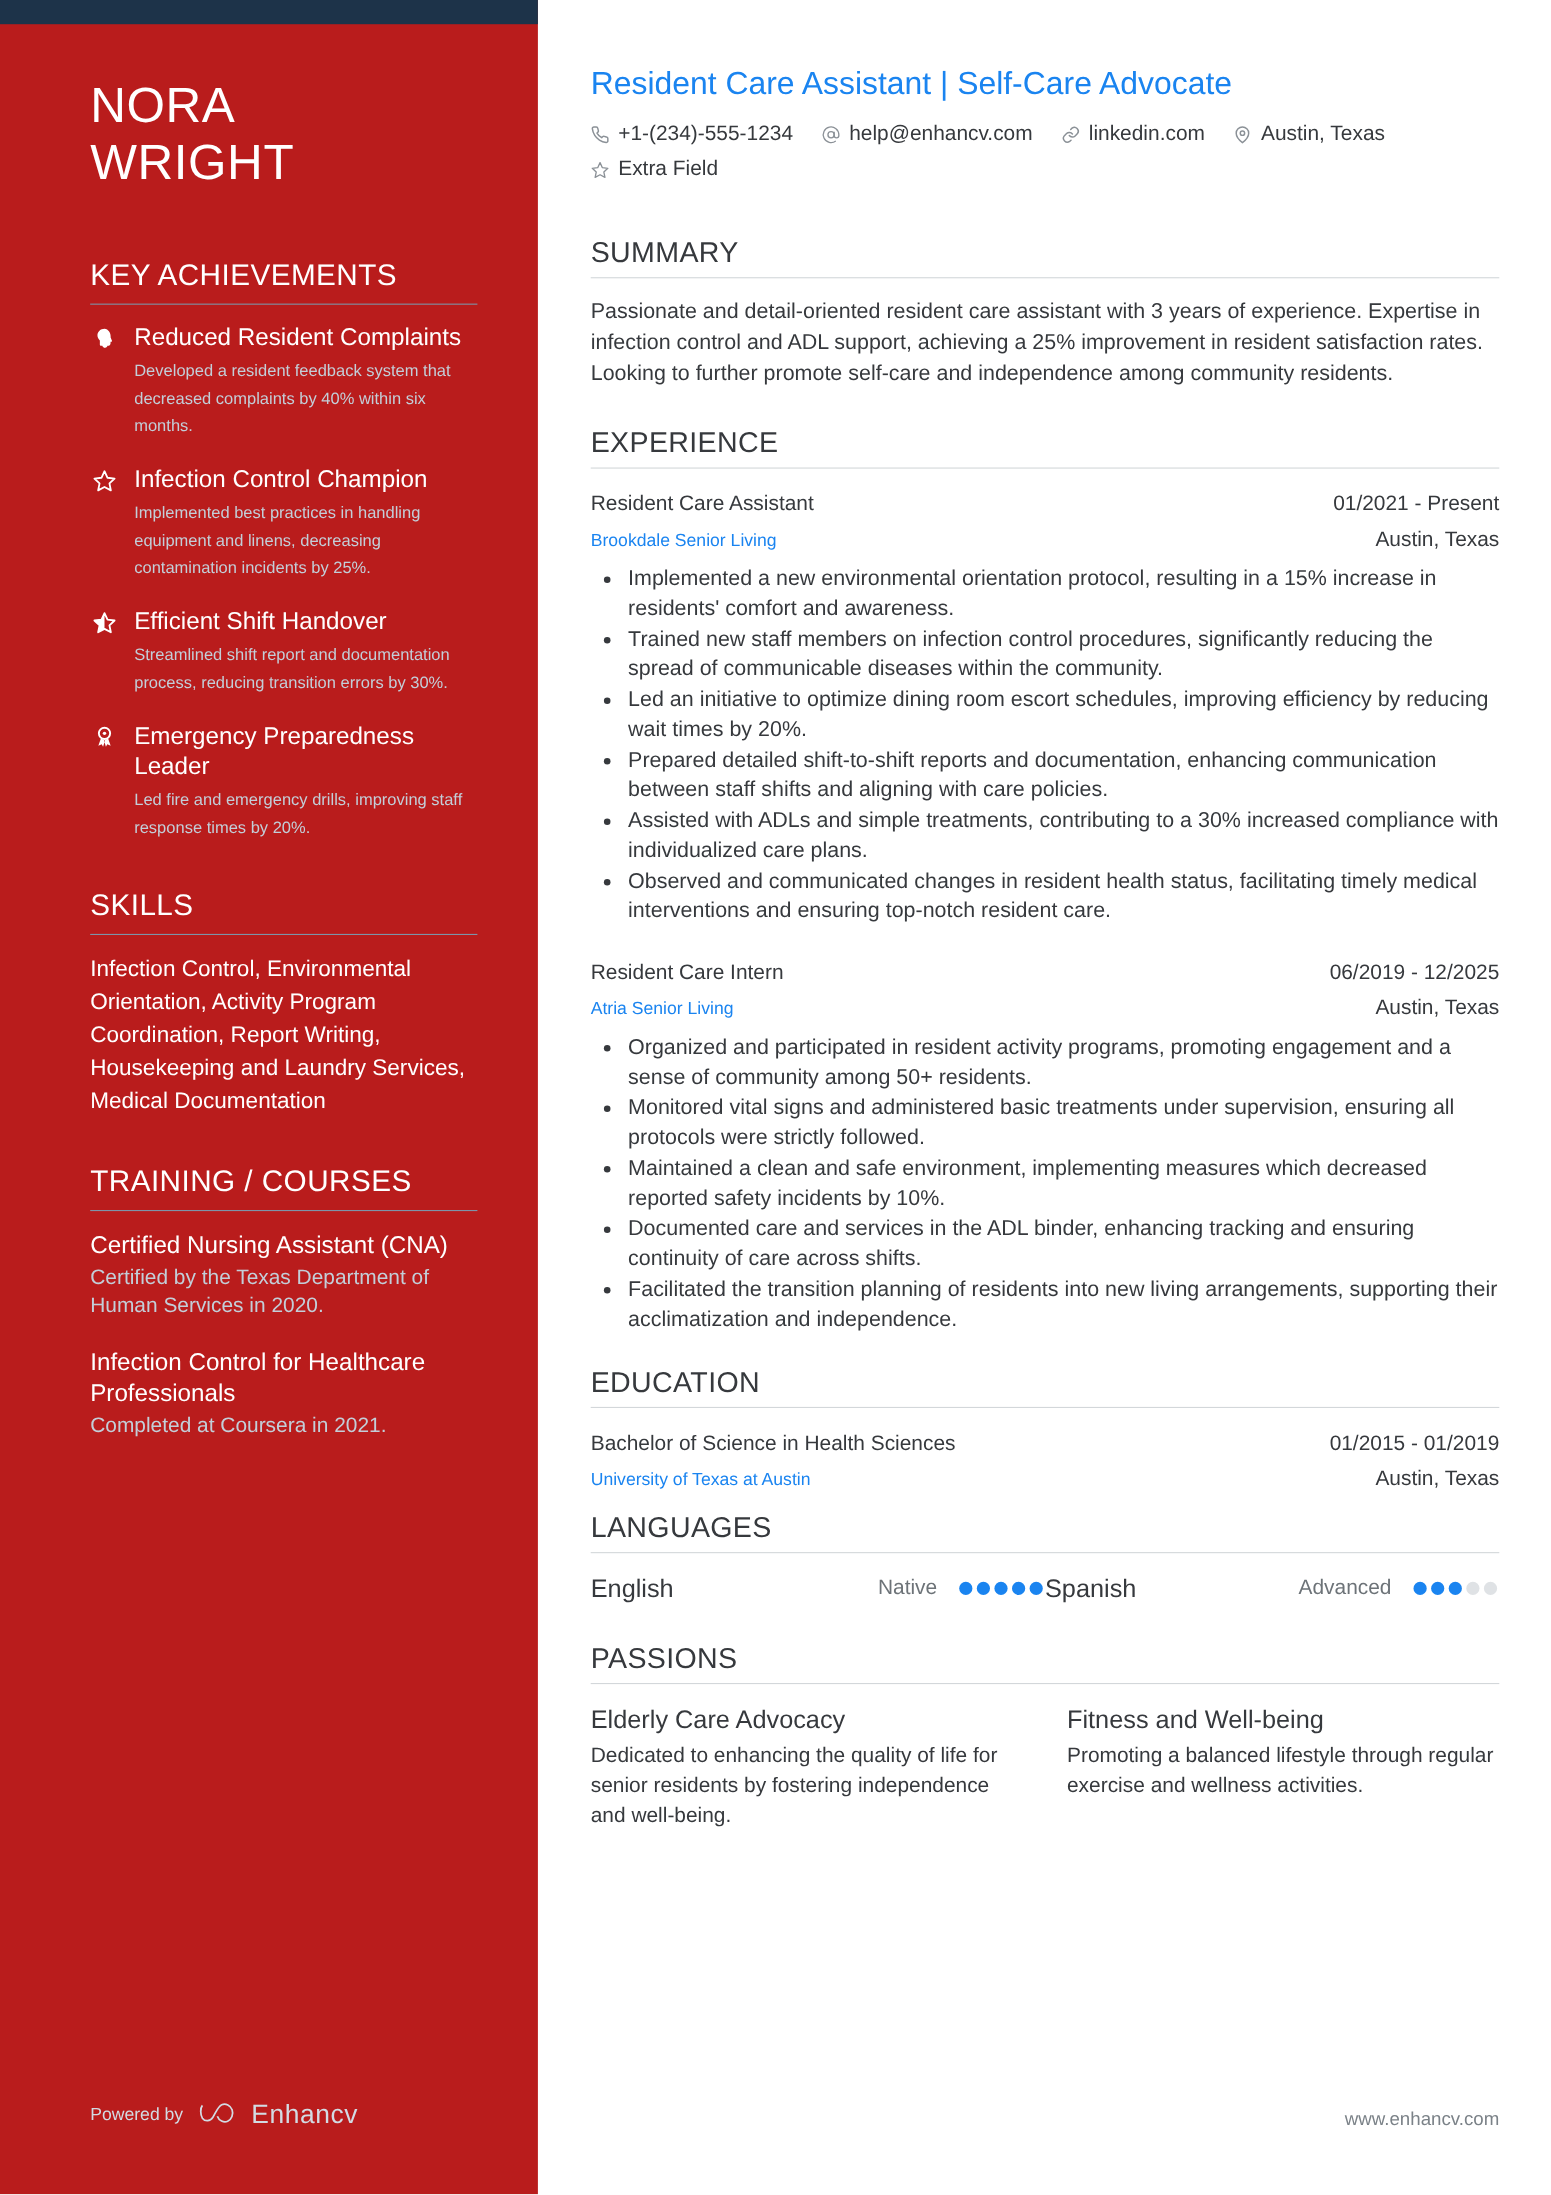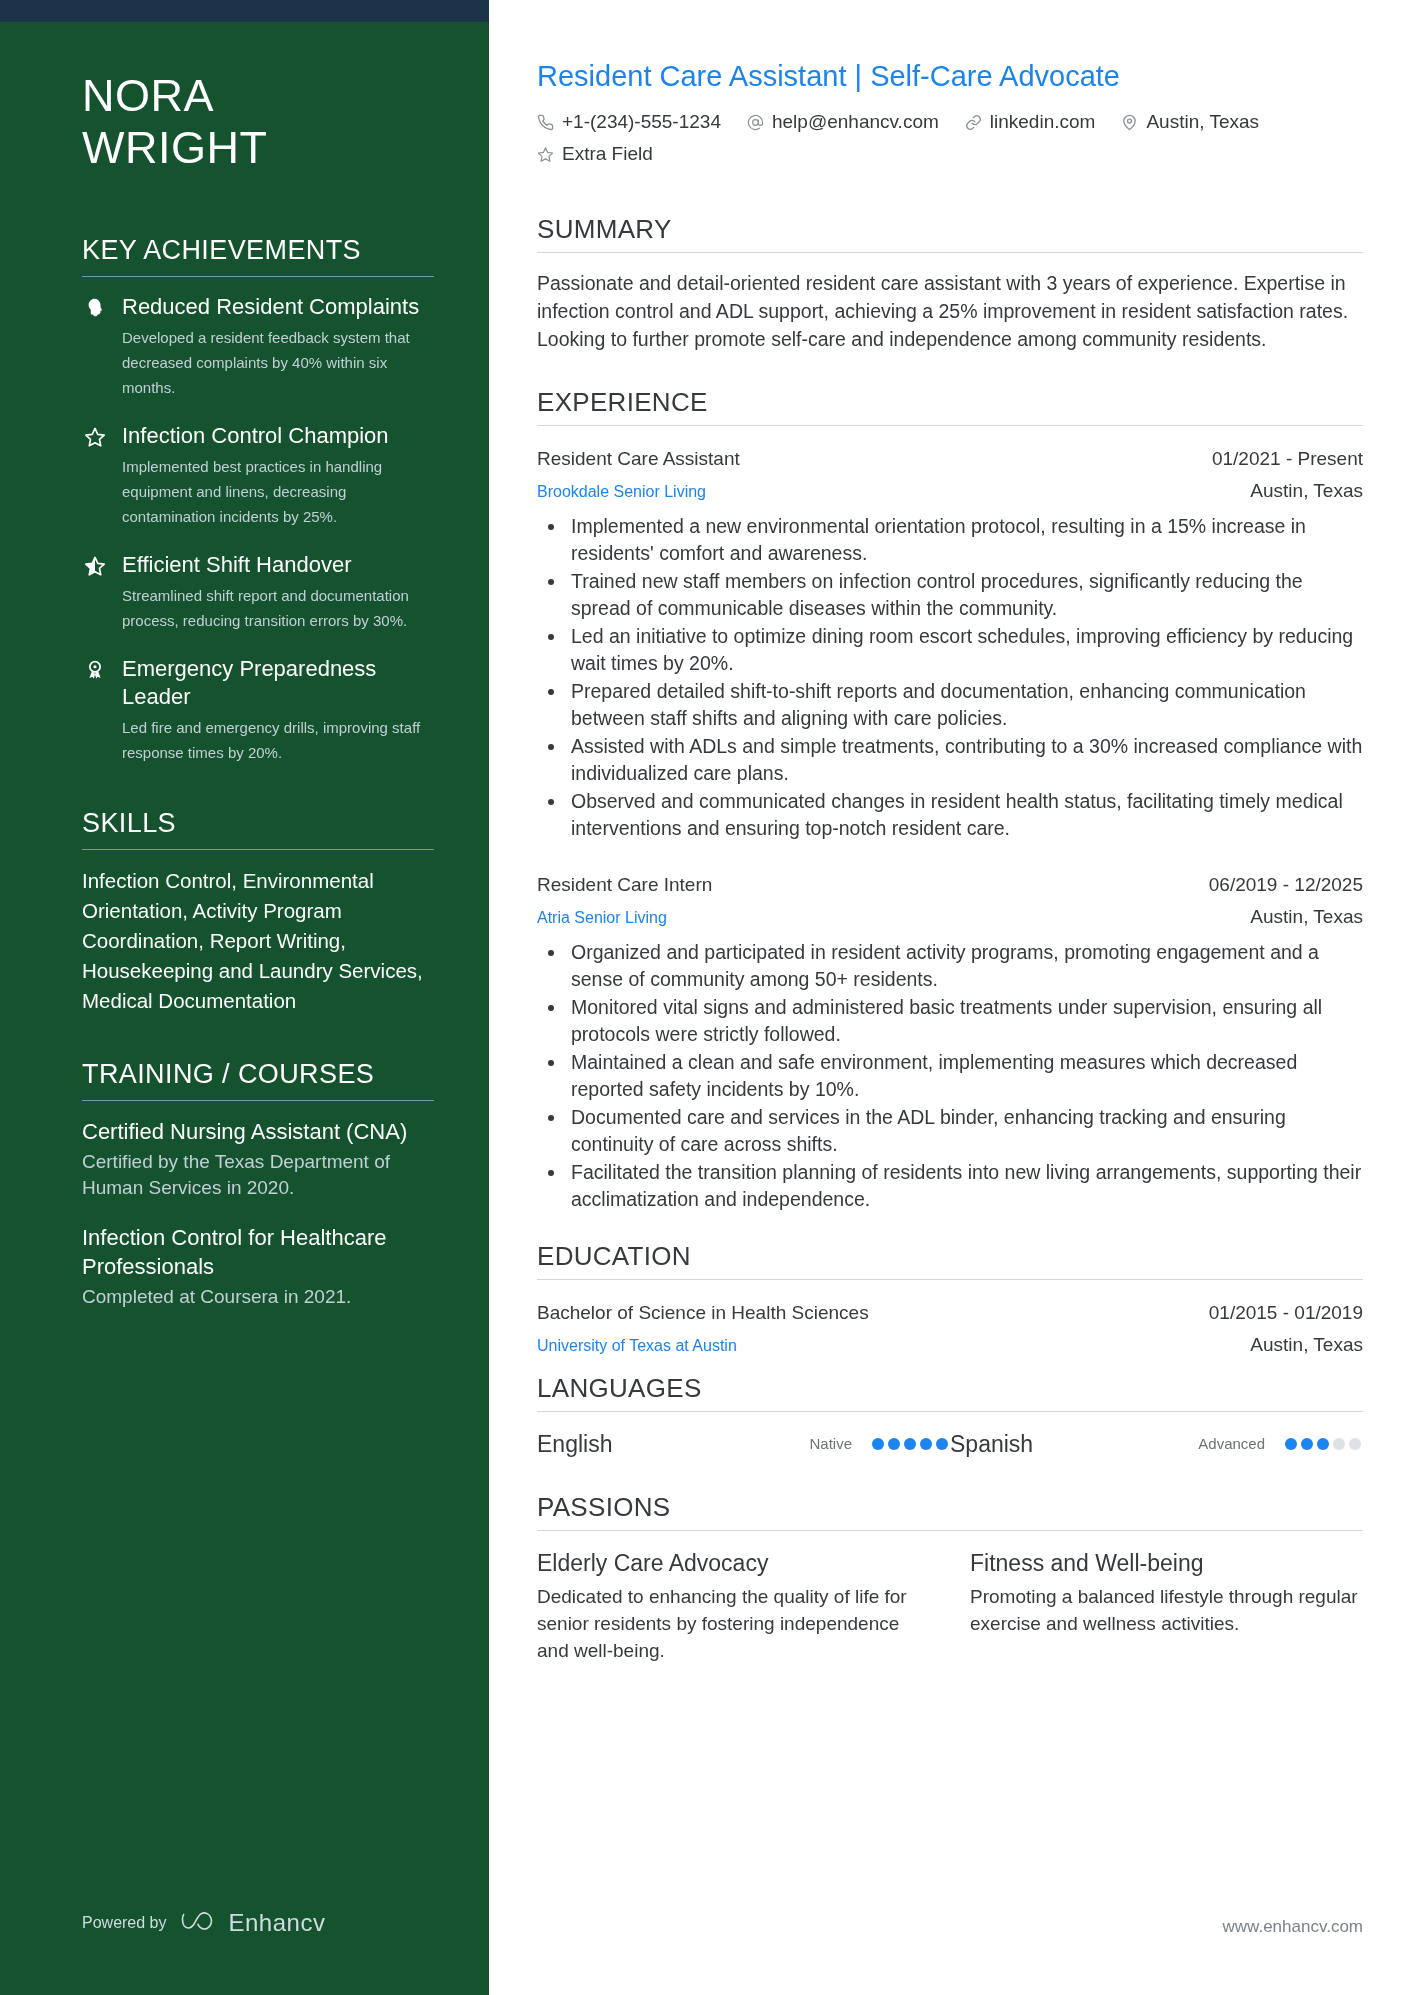--- a/index.html
+++ b/index.html
@@ -17,21 +17,21 @@
     height: 1995px;
     background: #ffffff;
     display: flex;
     overflow: hidden;
   }
 
   
   .sidebar {
     width: 489px;
     min-width: 489px;
-    background: #14532d;
+    background: #b91c1c;
     color: #ffffff;
     position: relative;
     padding: 0 0 0 0;
   }
   .sidebar-topbar {
     height: 22px;
     background: #1d3349;
     width: 100%;
   }
   .sidebar-inner {
@@ -237,21 +237,21 @@
     align-items: center;
     gap: 14px;
   }
   .lang-name {
     font-size: 23px;
     line-height: 32px;
     color: #36393d;
     flex: 1;
   }
   .lang-level {
-    font-size: 15px;
+    font-size: 19px;
     line-height: 28px;
     color: #6d7378;
     white-space: nowrap;
   }
   .lang-dots {
     display: flex;
     gap: 4px;
     width: 78px;
     min-width: 78px;
     justify-content: flex-start;

